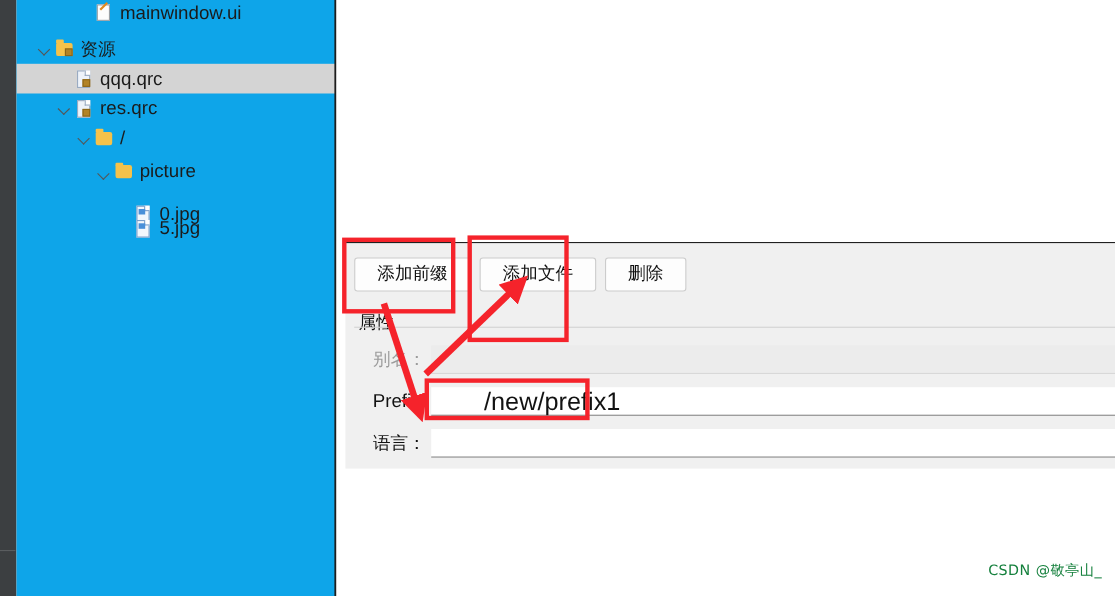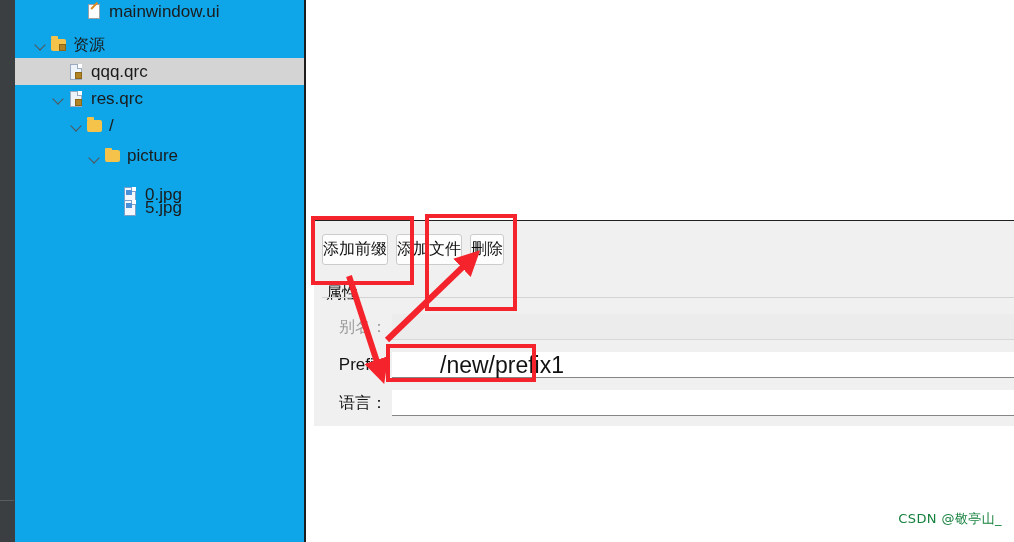--- a/index.html
+++ b/index.html
@@ -231,21 +231,21 @@
     position: absolute;
     left: 8px; top: 13px;
     display: flex;
     gap: 8px;
   }
   .qbtn {
     background: #fdfdfd;
     border: 1px solid #cccccc;
     border-radius: 3px;
     height: 31px;
-    padding: 0 0;
+    padding: 0 20px;
     display: flex;
     align-items: center;
     justify-content: center;
     color: #101010;
     font-size: 17px;
     font-family: "Liberation Sans", "DejaVu Sans", sans-serif;
     white-space: nowrap;
     box-sizing: border-box;
   }
   .qbtn.cjk {

